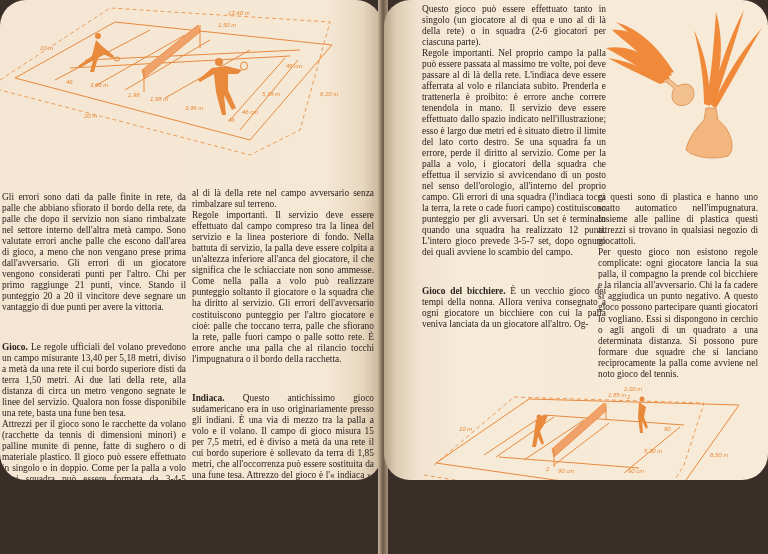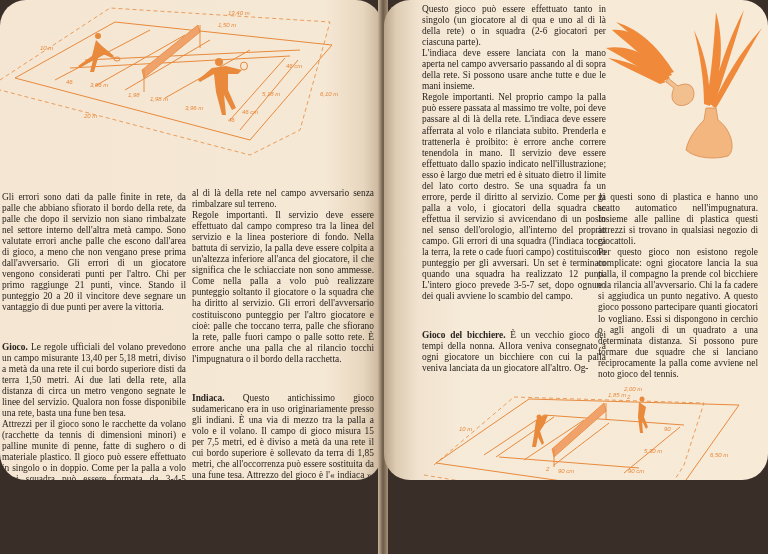--- a/index.html
+++ b/index.html
@@ -87,21 +87,20 @@
 
     <div class="pagenum" style="left:3px;top:531px;text-decoration:underline;">298</div>
   </div>
 
   <div class="gutter"></div>
 
   <div class="page right">
 
     <div class="col" style="left:38px;top:4px;width:184px;">
       <p>Questo gioco può essere effettuato tanto in singolo (un giocatore al di qua e uno al di là della rete) o in squadra (2-6 giocatori per ciascuna parte).</p>
-      <p>L'indiaca deve essere lanciata con la mano aperta nel campo avversario passando al di sopra della rete. Si possono usare anche tutte e due le mani insieme.</p>
       <p>Regole importanti. Nel proprio campo la palla può essere passata al massimo tre volte, poi deve passare al di là della rete. L'indiaca deve essere afferrata al volo e rilanciata subito. Prenderla e trattenerla è proibito: è errore anche correre tenendola in mano. Il servizio deve essere effettuato dallo spazio indicato nell'illustrazione; esso è largo due metri ed è situato dietro il limite del lato corto destro. Se una squadra fa un errore, perde il diritto al servizio. Come per la palla a volo, i giocatori della squadra che effettua il servizio si avvicendano di un posto nel senso dell'orologio, all'interno del proprio campo. Gli errori di una squadra (l'indiaca tocca la terra, la rete o cade fuori campo) costituiscono punteggio per gli avversari. Un set è terminato quando una squadra ha realizzato 12 punti. L'intero gioco prevede 3-5-7 set, dopo ognuno dei quali avviene lo scambio del campo.</p>
       <p class="gap"><b>Gioco del bicchiere.</b><span>  È un vecchio gioco dei tempi della nonna. Allora veniva consegnato a ogni giocatore un bicchiere con cui la palla veniva lanciata da un giocatore all'altro. Og-</span></p>
     </div>
 
     <div class="col" style="left:214px;top:192px;width:160px;">
       <p>gi questi sono di plastica e hanno uno scatto automatico nell'impugnatura. Insieme alle palline di plastica questi attrezzi si trovano in qualsiasi negozio di giocattoli.</p>
       <p>Per questo gioco non esistono regole complicate: ogni giocatore lancia la sua palla, il compagno la prende col bicchiere e la rilancia all'avversario. Chi la fa cadere si aggiudica un punto negativo. A questo gioco possono partecipare quanti giocatori lo vogliano. Essi si dispongono in cerchio o agli angoli di un quadrato a una determinata distanza. Si possono pure formare due squadre che si lanciano reciprocamente la palla come avviene nel noto gioco del tennis.</p>
     </div>
 
     <svg width="170" height="180" viewBox="0 0 170 180" style="left:210px;top:0;">

